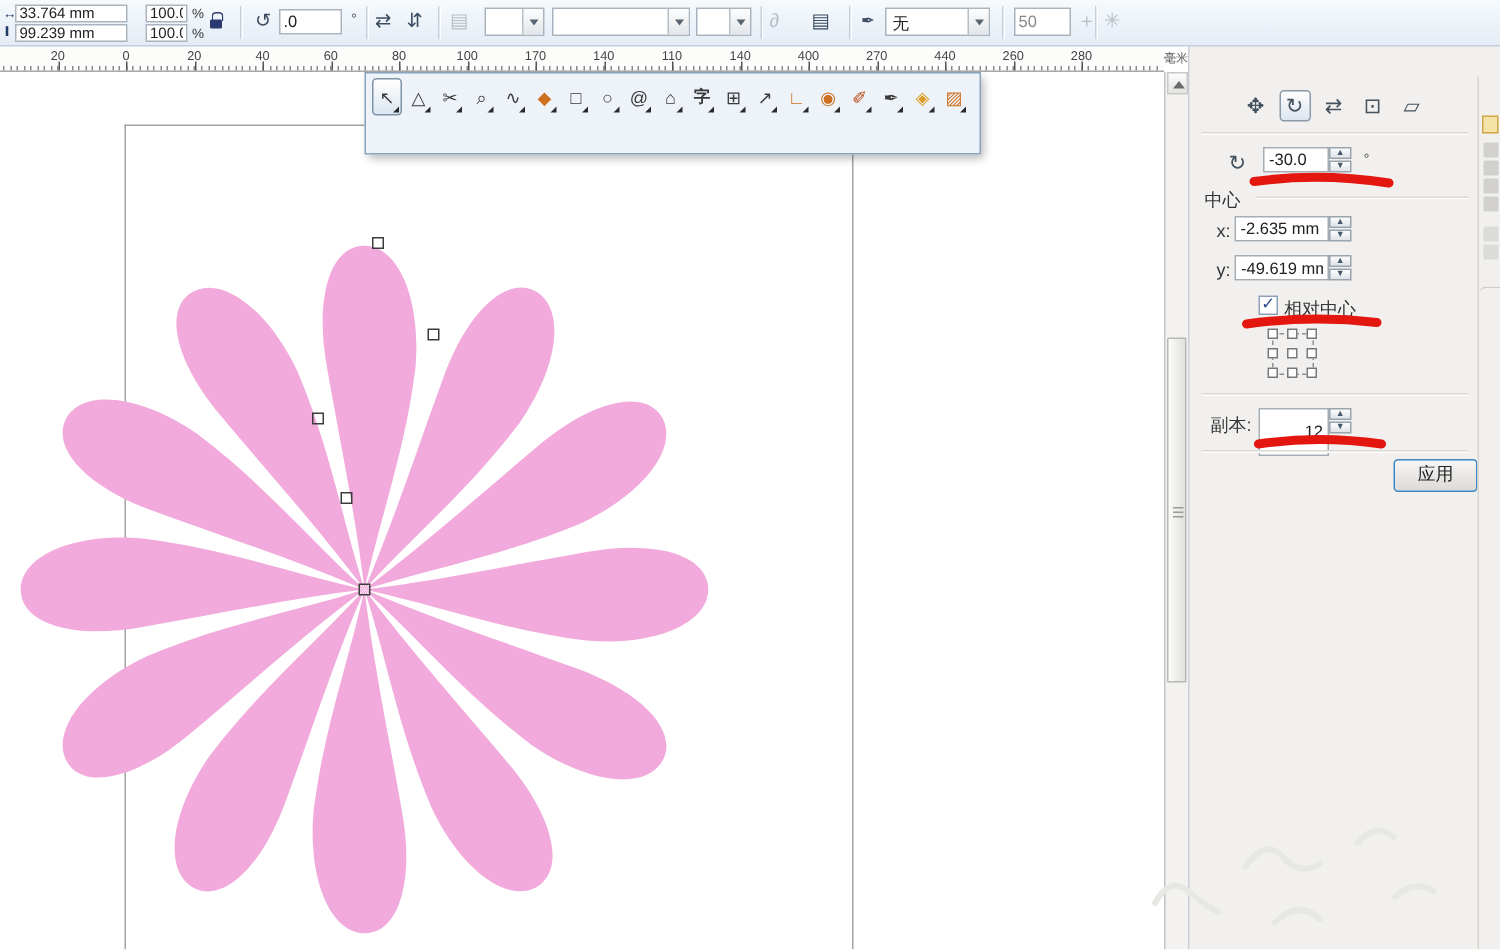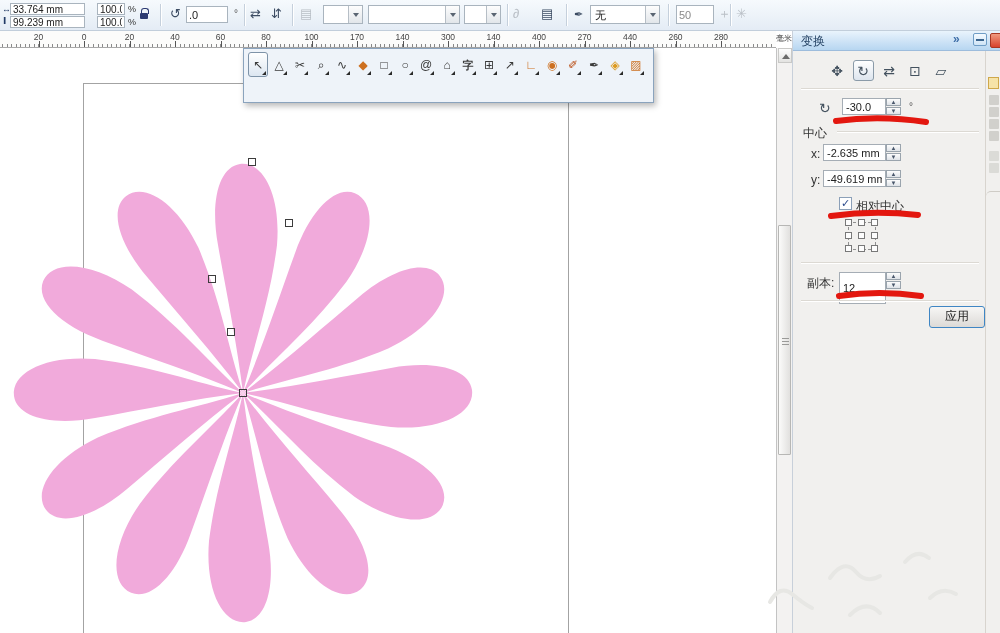--- a/index.html
+++ b/index.html
@@ -339,21 +339,21 @@
       <span class="rlabel" style="left: 209.5px;">60</span>
       <i class="tick major" style="left: 266px;"></i>
       <span class="rlabel" style="left: 255px;">80</span>
       <i class="tick major" style="left: 311.5px;"></i>
       <span class="rlabel" style="left: 300.5px;">100</span>
       <i class="tick major" style="left: 357px;"></i>
       <span class="rlabel" style="left: 346px;">170</span>
       <i class="tick major" style="left: 402.5px;"></i>
       <span class="rlabel" style="left: 391.5px;">140</span>
       <i class="tick major" style="left: 448px;"></i>
-      <span class="rlabel" style="left: 437px;">300</span>
+      <span class="rlabel" style="left: 437px;">110</span>
       <i class="tick major" style="left: 493.5px;"></i>
       <span class="rlabel" style="left: 482.5px;">140</span>
       <i class="tick major" style="left: 539px;"></i>
       <span class="rlabel" style="left: 528px;">400</span>
       <i class="tick major" style="left: 584.5px;"></i>
       <span class="rlabel" style="left: 573.5px;">270</span>
       <i class="tick major" style="left: 630px;"></i>
       <span class="rlabel" style="left: 619px;">440</span>
       <i class="tick major" style="left: 675.5px;"></i>
       <span class="rlabel" style="left: 664.5px;">260</span>
@@ -476,26 +476,20 @@
   </div>
 
   <div class="vscroll">
     <div class="vs-up"></div>
     <div class="vs-thumb">
         <span class="vs-grip"></span>
       </div>
   </div>
 
   <div class="docker">
-    <div class="dk-title">
-      <span class="txt">变换</span>
-      <span class="dk-chev">»</span>
-      <span class="dk-min"></span>
-      <span class="dk-close"></span>
-    </div>
 
     <div class="modes">
         <div class="mode">✥</div>
         <div class="mode sel">↻</div>
         <div class="mode">⇄</div>
         <div class="mode">⊡</div>
         <div class="mode">▱</div>
       </div>
     <div class="dk-sep" style="top:58px;"></div>
 
@@ -534,21 +528,21 @@
         <span class="anchor" style="left: -4px; top: 9px;"></span>
         <span class="anchor" style="left: 9px; top: 9px;"></span>
         <span class="anchor" style="left: 22px; top: 9px;"></span>
         <span class="anchor" style="left: -4px; top: 22px;"></span>
         <span class="anchor" style="left: 9px; top: 22px;"></span>
         <span class="anchor" style="left: 22px; top: 22px;"></span>
       </div>
 
     <div class="dk-sep" style="top:232px;"></div>
     <span class="dk-lab" style="left:14px;top:245px;">副本:</span>
-    <input class="dk-input" style="left: 46px; top: 242px; width: 47px; height: 32px;" readonly="" value="12">
+    <input class="dk-input" style="left: 46px; top: 242px; width: 47px; height: 32px; text-align: right;" readonly="" value="12">
     <span class="spin" style="left:93px;top:242px;">
         <i class="up">▲</i>
         <i class="dn">▼</i>
       </span>
 
     <div class="dk-sep" style="top:270px;"></div>
     <div class="applybtn">应用</div>
 
     <div class="tabstrip">
       <span class="tabicon"></span>

